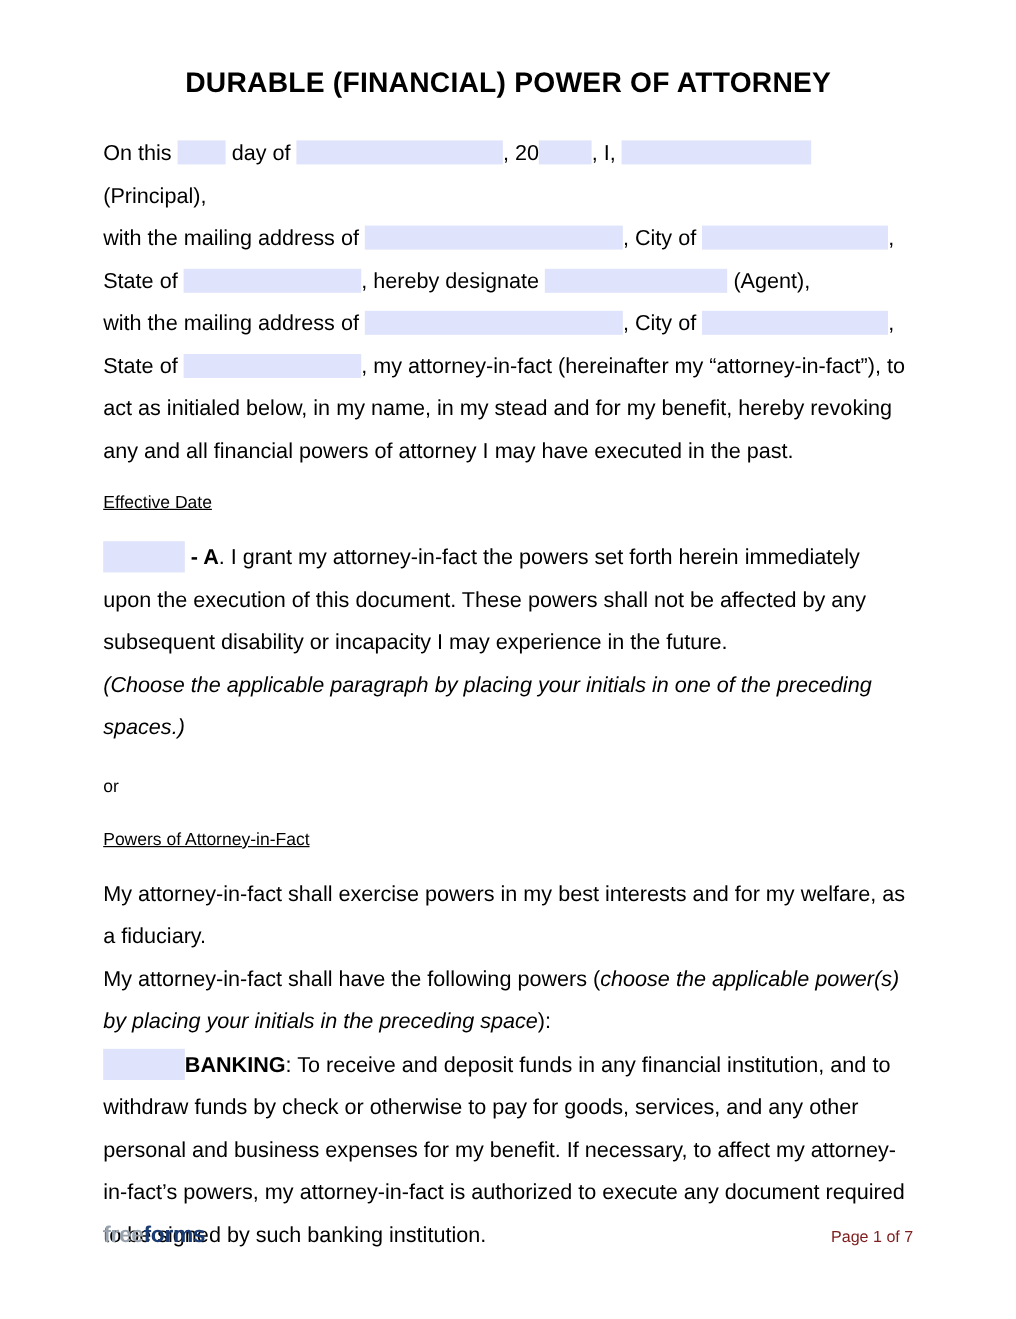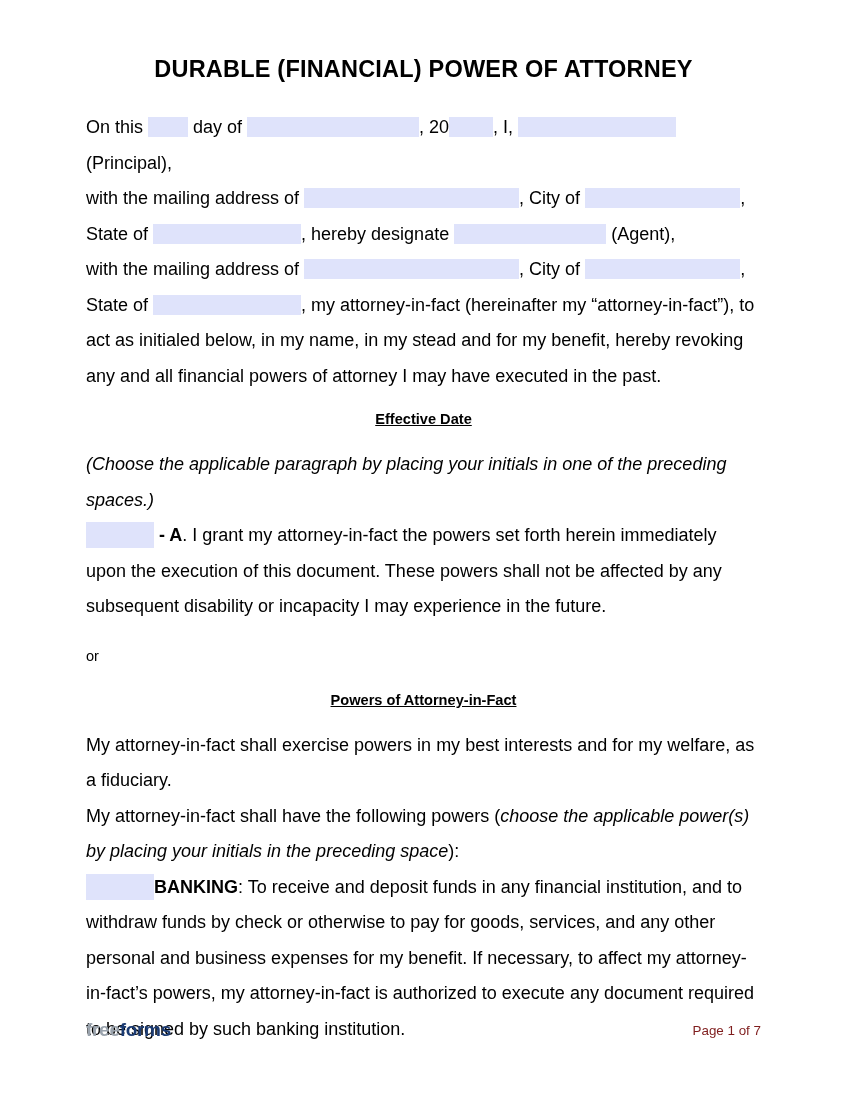--- a/index.html
+++ b/index.html
@@ -35,23 +35,22 @@
     margin: 0 0 27px 0;
     line-height: 1.2;
   }
   .para {
     font-size: 18px;
     line-height: 35.5px;
     text-align: left;
     margin: 0;
   }
   .section-head {
-    text-align: center;
     font-size: 14.6px;
-    font-weight: bold;
+    font-weight: normal;
     text-decoration: underline;
     margin: 16px 0 18px 0;
     line-height: 1.3;
   }
   .blank {
     display: inline-block;
     background: #dfe3fb;
     vertical-align: baseline;
     height: 20px;
     margin-bottom: -4px;
@@ -109,25 +108,25 @@
       <span>On this </span><span class="blank w-tiny"></span><span> day of </span><span class="blank w-long"></span><span>, 20</span><span class="blank w-small"></span><span>, I, </span><span class="blank w-name"></span><span> (Principal),</span><br>
       <span>with the mailing address of </span><span class="blank w-addr"></span><span>, City of </span><span class="blank w-city"></span><span>,</span><br>
       <span>State of </span><span class="blank w-state"></span><span>, hereby designate </span><span class="blank w-med"></span><span> (Agent),</span><br>
       <span>with the mailing address of </span><span class="blank w-addr"></span><span>, City of </span><span class="blank w-city"></span><span>,</span><br>
       <span>State of </span><span class="blank w-state"></span><span>, my attorney-in-fact (hereinafter my “attorney-in-fact”), to act as initialed below, in my name, in my stead and for my benefit, hereby revoking any and all financial powers of attorney I may have executed in the past.</span>
     </p>
 
     <h2 class="section-head">Effective Date</h2>
 
     <p class="para">
-      <em>(Choose the applicable paragraph by placing your initials in one of the preceding spaces.)</em>
+      <span class="blank w-init"></span><span class="bold"> - A</span><span>. I grant my attorney-in-fact the powers set forth herein immediately upon the execution of this document. These powers shall not be affected by any subsequent disability or incapacity I may experience in the future.</span>
     </p>
 
     <p class="para">
-      <span class="blank w-init"></span><span class="bold"> - A</span><span>. I grant my attorney-in-fact the powers set forth herein immediately upon the execution of this document. These powers shall not be affected by any subsequent disability or incapacity I may experience in the future.</span>
+      <em>(Choose the applicable paragraph by placing your initials in one of the preceding spaces.)</em>
     </p>
 
     <p class="or-line">or</p>
 
 
     <h2 class="section-head">Powers of Attorney-in-Fact</h2>
 
     <p class="para">My attorney-in-fact shall exercise powers in my best interests and for my welfare, as a fiduciary.</p>
 
     <p class="para">

